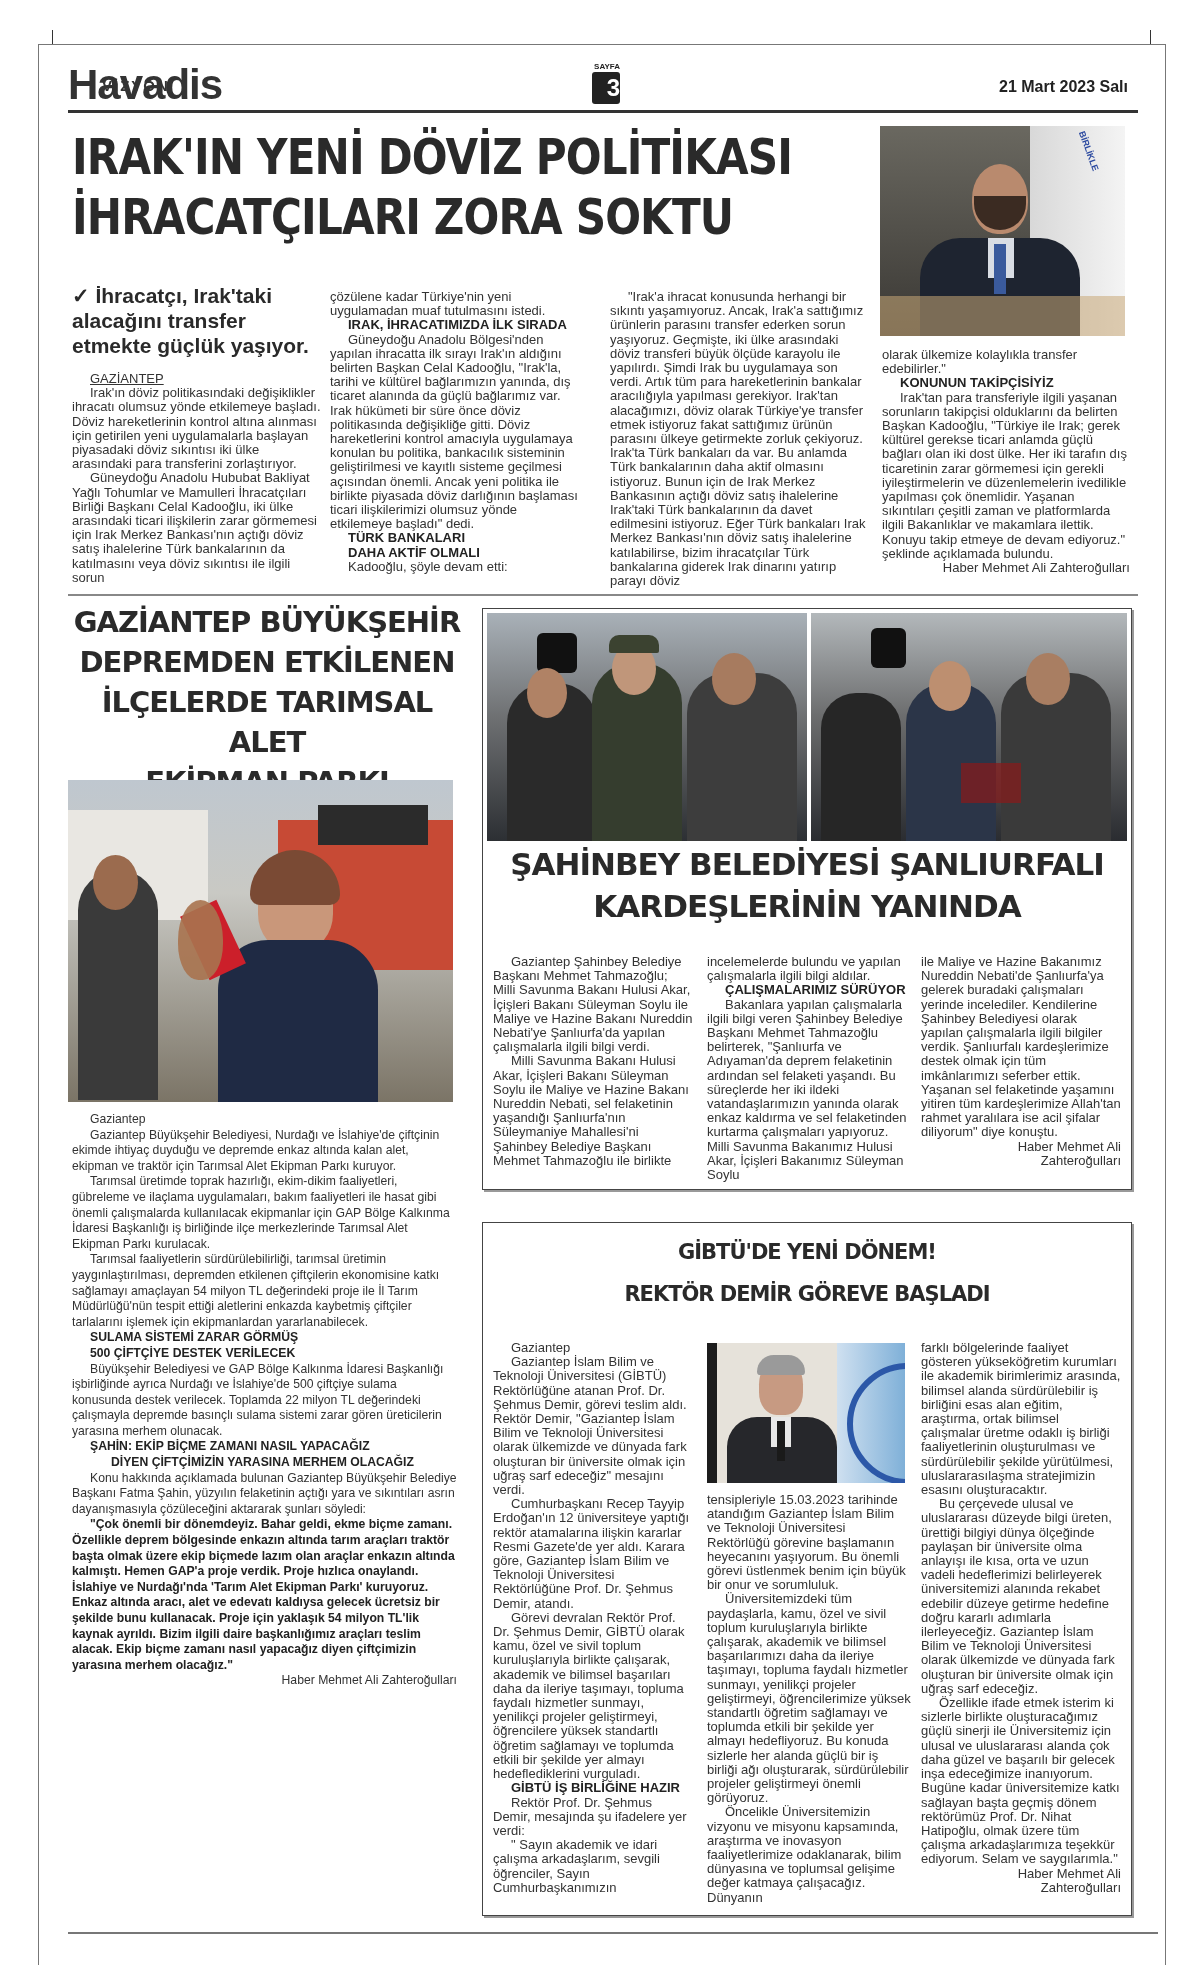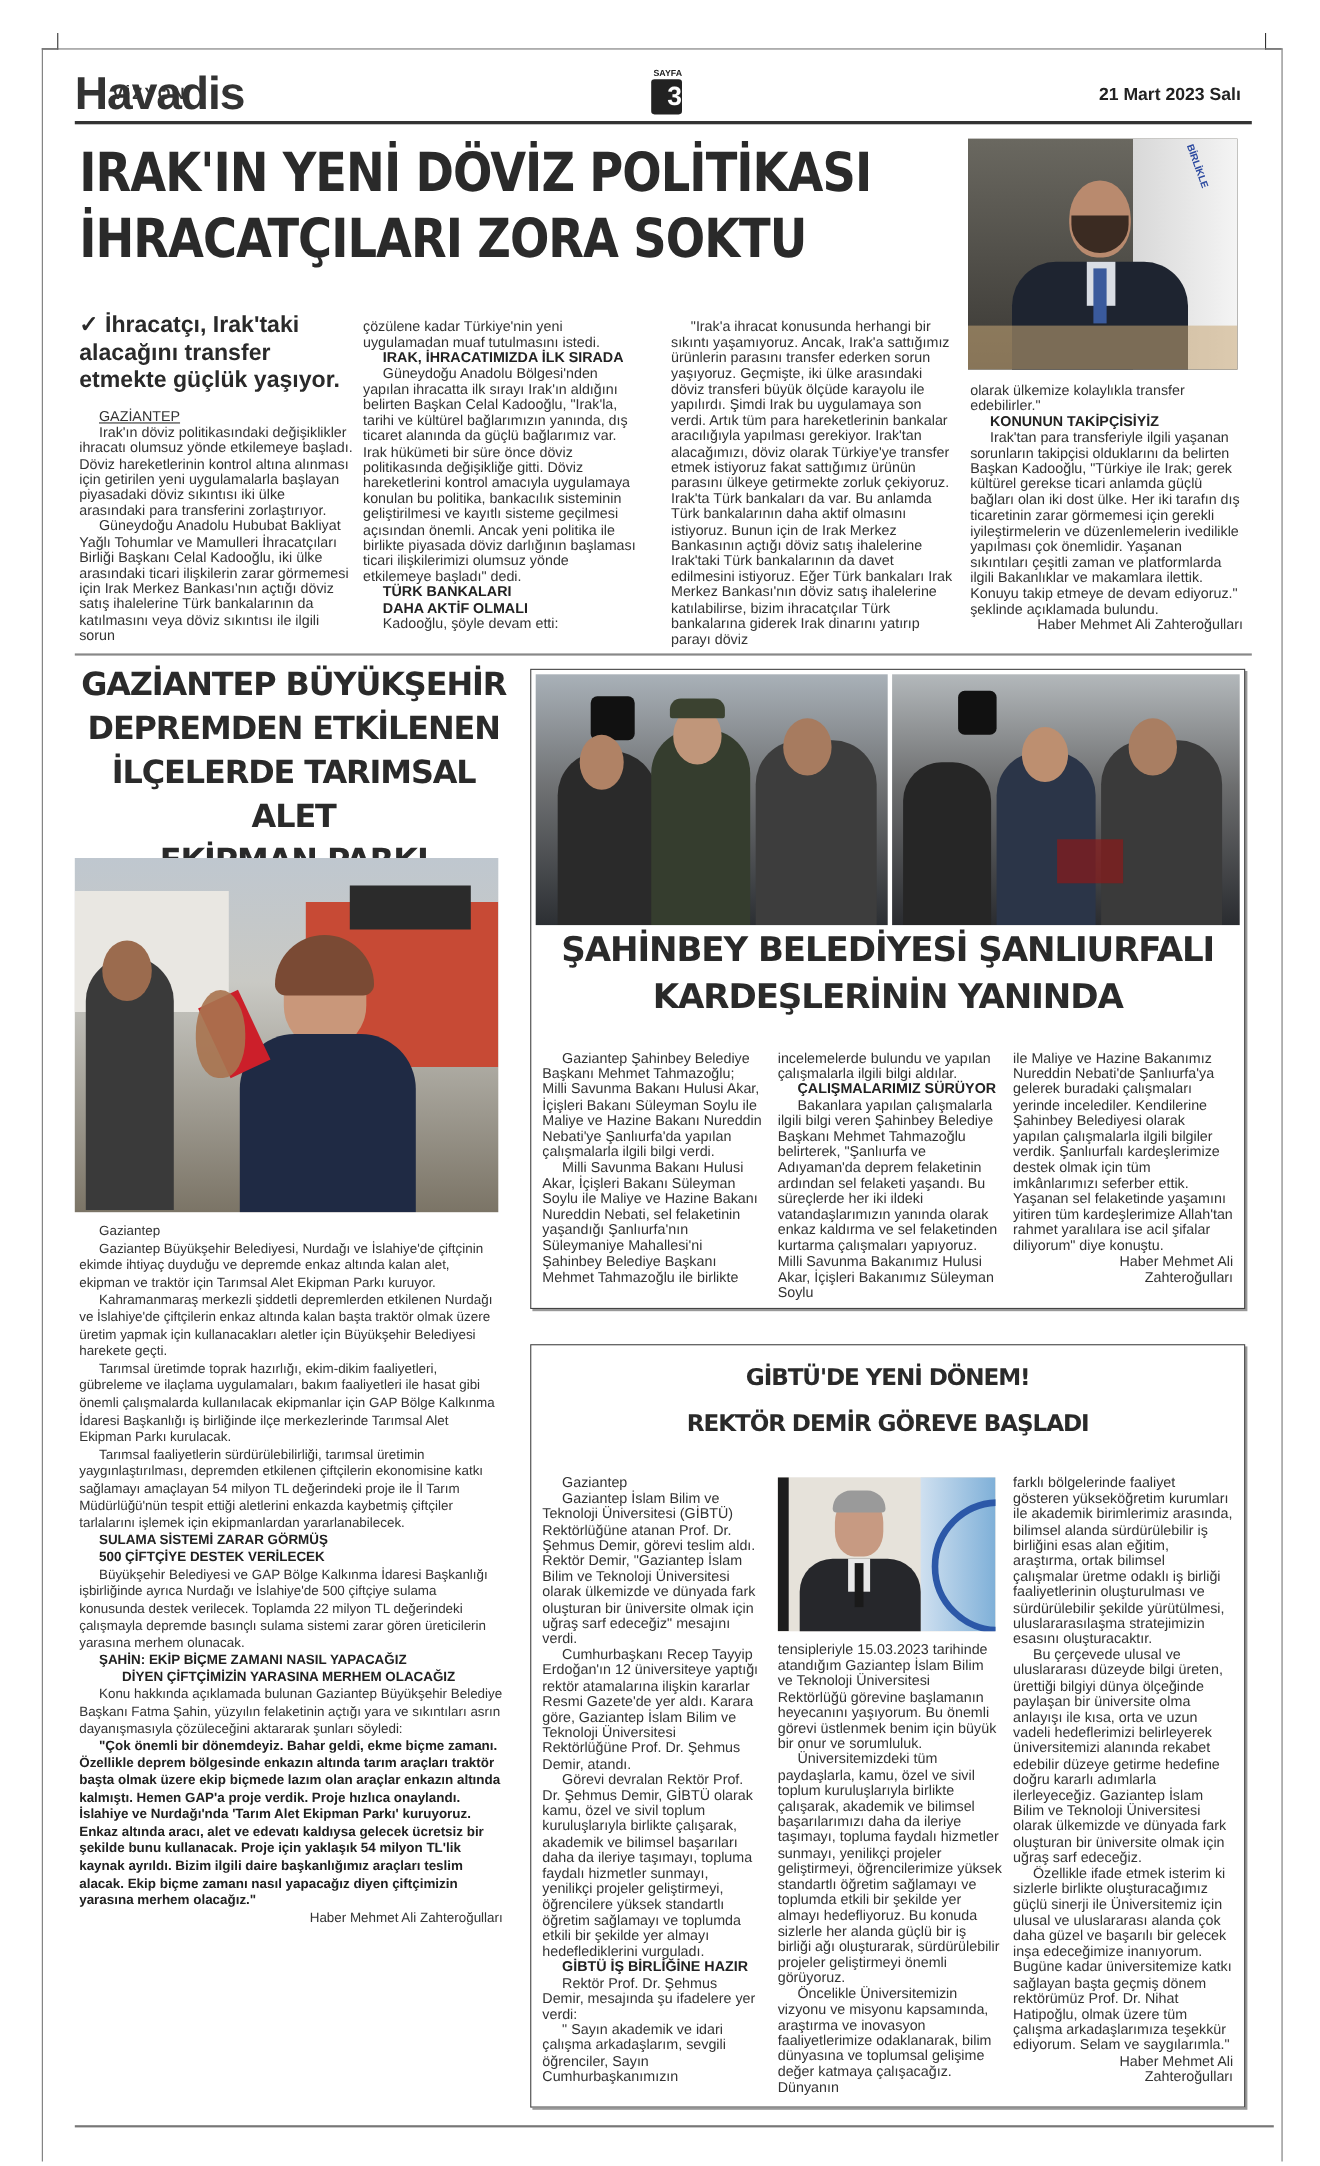--- a/index.html
+++ b/index.html
@@ -115,21 +115,20 @@
     <div style="position:absolute;left:190px;top:80px;width:75px;height:90px;border-radius:45% 45% 40% 40%;background:#c9977a;"></div>
     <div style="position:absolute;left:182px;top:70px;width:90px;height:55px;border-radius:45px 45px 10px 10px;background:#7a4a34;"></div>
     <div style="position:absolute;left:150px;top:160px;width:160px;height:162px;border-radius:50px 50px 0 0;background:#1f2a44;"></div>
     <div style="position:absolute;left:125px;top:125px;width:40px;height:70px;background:#cc1f2a;transform:rotate(-25deg);"></div>
     <div style="position:absolute;left:110px;top:120px;width:45px;height:80px;border-radius:50% 50% 45% 45%;background:#a8734f;opacity:.9;"></div>
   </div>
 
   <div class="txt" style="left:72px;top:1112px;width:385px;font-size:12.2px;line-height:15.6px;">
     <p>Gaziantep</p>
     <p>Gaziantep Büyükşehir Belediyesi, Nurdağı ve İslahiye'de çiftçinin ekimde ihtiyaç duyduğu ve depremde enkaz altında kalan alet, ekipman ve traktör için Tarımsal Alet Ekipman Parkı kuruyor.</p>
-    <p>Kahramanmaraş merkezli şiddetli depremlerden etkilenen Nurdağı ve İslahiye'de çiftçilerin enkaz altında kalan başta traktör olmak üzere üretim yapmak için kullanacakları aletler için Büyükşehir Belediyesi harekete geçti.</p>
     <p>Tarımsal üretimde toprak hazırlığı, ekim-dikim faaliyetleri, gübreleme ve ilaçlama uygulamaları, bakım faaliyetleri ile hasat gibi önemli çalışmalarda kullanılacak ekipmanlar için GAP Bölge Kalkınma İdaresi Başkanlığı iş birliğinde ilçe merkezlerinde Tarımsal Alet Ekipman Parkı kurulacak.</p>
     <p>Tarımsal faaliyetlerin sürdürülebilirliği, tarımsal üretimin yaygınlaştırılması, depremden etkilenen çiftçilerin ekonomisine katkı sağlamayı amaçlayan 54 milyon TL değerindeki proje ile İl Tarım Müdürlüğü'nün tespit ettiği aletlerini enkazda kaybetmiş çiftçiler tarlalarını işlemek için ekipmanlardan yararlanabilecek.</p>
     <p class="sub">SULAMA SİSTEMİ ZARAR GÖRMÜŞ</p>
     <p class="sub">500 ÇİFTÇİYE DESTEK VERİLECEK</p>
     <p>Büyükşehir Belediyesi ve GAP Bölge Kalkınma İdaresi Başkanlığı işbirliğinde ayrıca Nurdağı ve İslahiye'de 500 çiftçiye sulama konusunda destek verilecek. Toplamda 22 milyon TL değerindeki çalışmayla depremde basınçlı sulama sistemi zarar gören üreticilerin yarasına merhem olunacak.</p>
     <p class="sub">ŞAHİN: EKİP BİÇME ZAMANI NASIL YAPACAĞIZ</p>
     <p class="sub noind" style="text-indent:0;margin-left:39px;">DİYEN ÇİFTÇİMİZİN YARASINA MERHEM OLACAĞIZ</p>
     <p>Konu hakkında açıklamada bulunan Gaziantep Büyükşehir Belediye Başkanı Fatma Şahin, yüzyılın felaketinin açtığı yara ve sıkıntıları asrın dayanışmasıyla çözüleceğini aktararak şunları söyledi:</p>
     <p class="bold" style="color:#222;">"Çok önemli bir dönemdeyiz. Bahar geldi, ekme biçme zamanı. Özellikle deprem bölgesinde enkazın altında tarım araçları traktör başta olmak üzere ekip biçmede lazım olan araçlar enkazın altında kalmıştı. Hemen GAP'a proje verdik. Proje hızlıca onaylandı. İslahiye ve Nurdağı'nda 'Tarım Alet Ekipman Parkı' kuruyoruz. Enkaz altında aracı, alet ve edevatı kaldıysa gelecek ücretsiz bir şekilde bunu kullanacak. Proje için yaklaşık 54 milyon TL'lik kaynak ayrıldı. Bizim ilgili daire başkanlığımız araçları teslim alacak. Ekip biçme zamanı nasıl yapacağız diyen çiftçimizin yarasına merhem olacağız."</p>
     <p class="byline">Haber Mehmet Ali Zahteroğulları</p>

